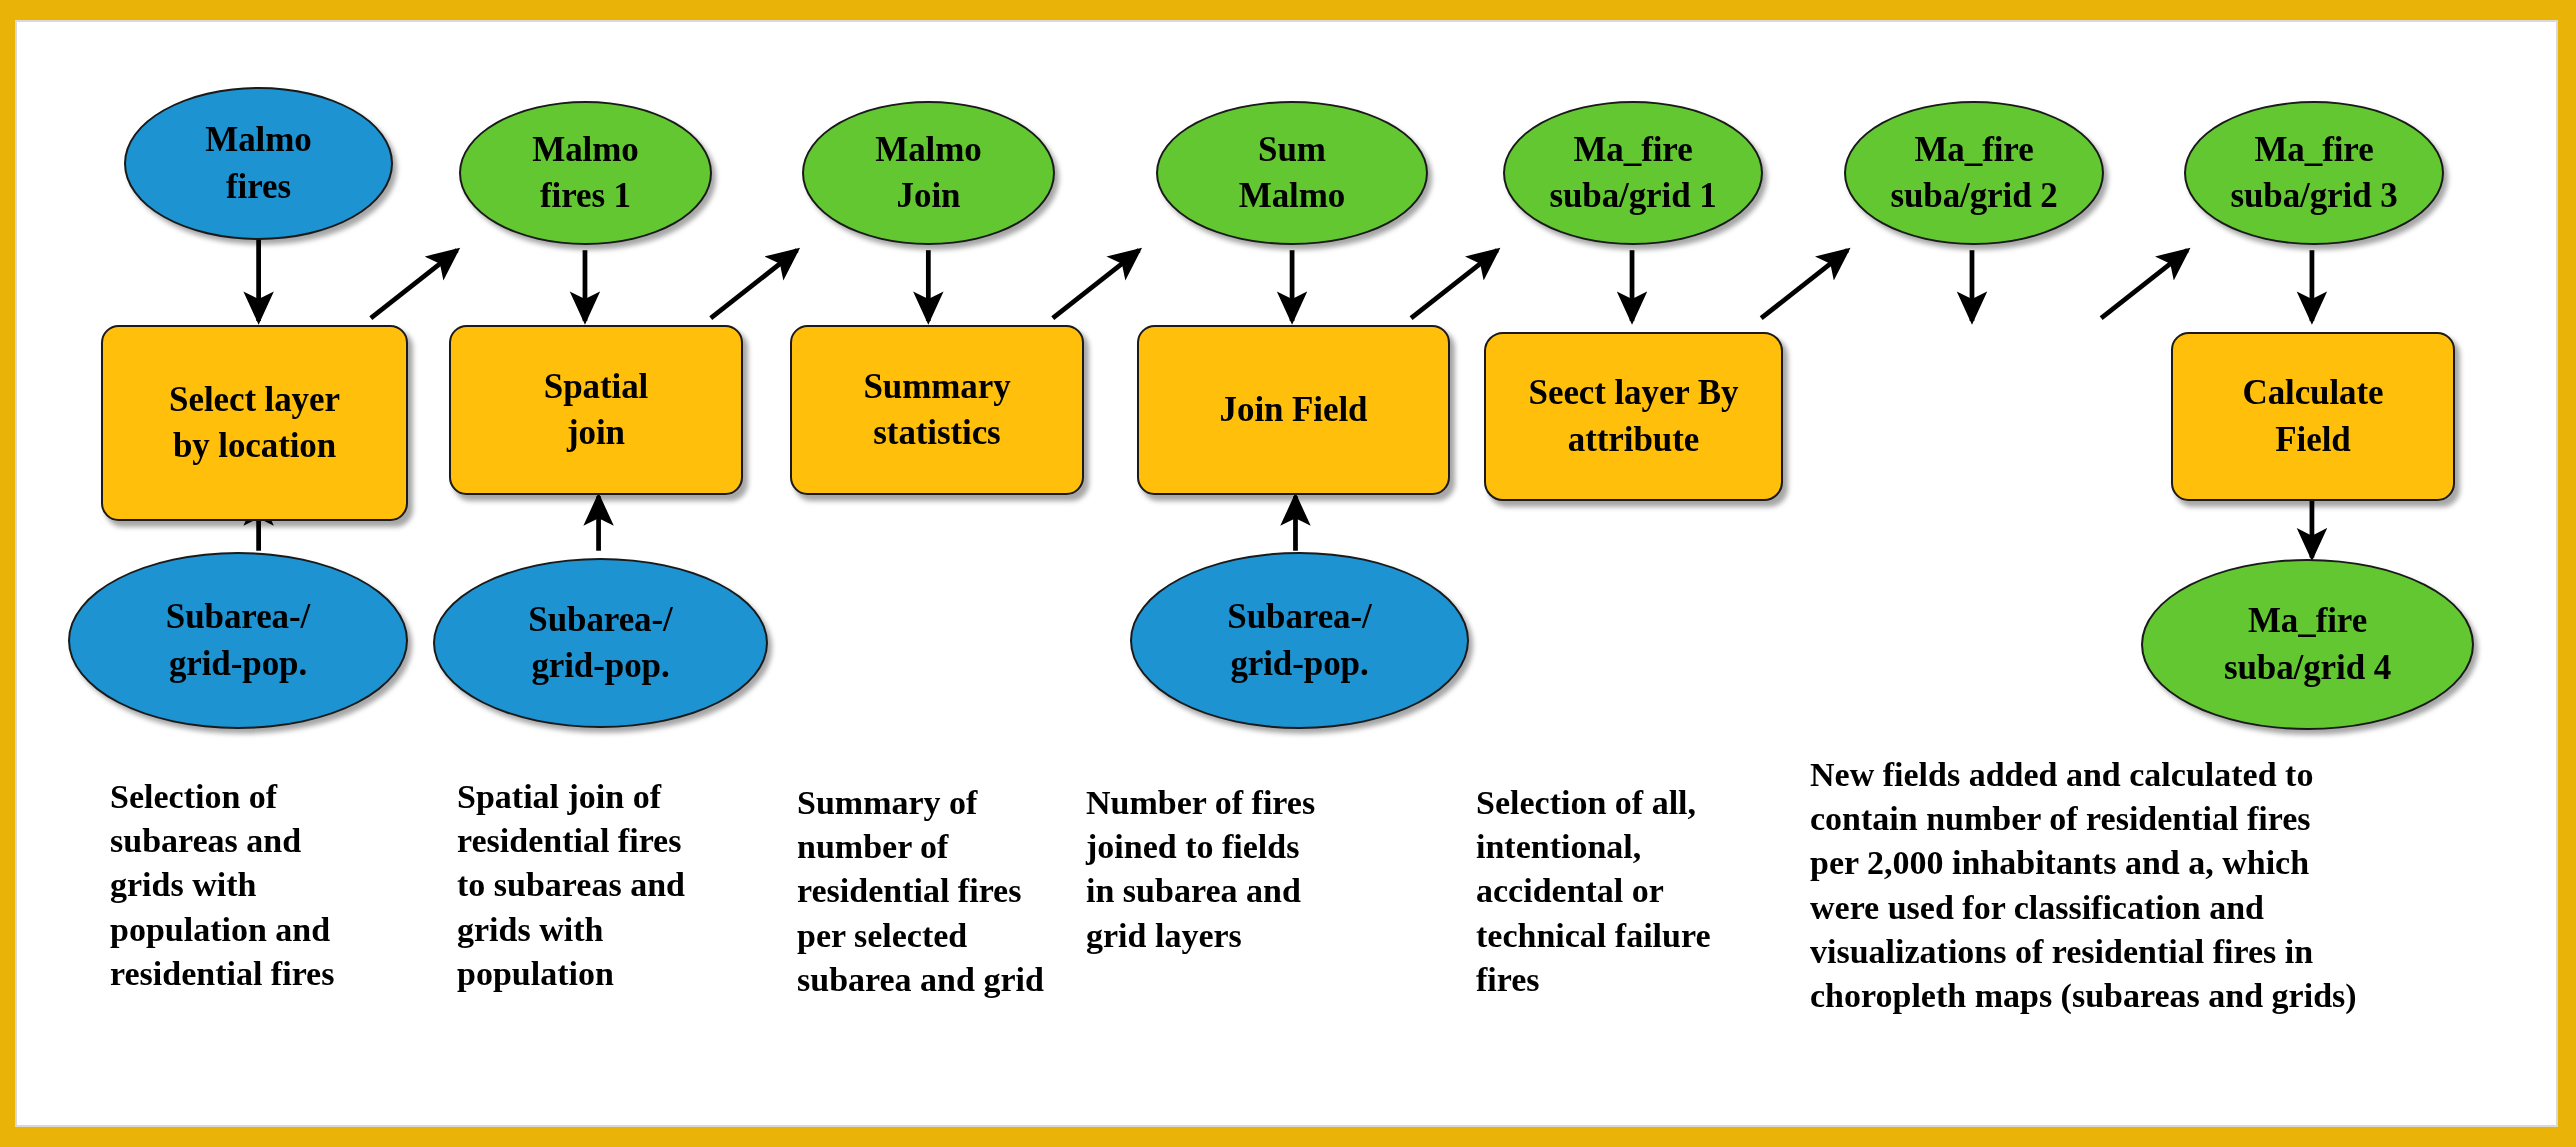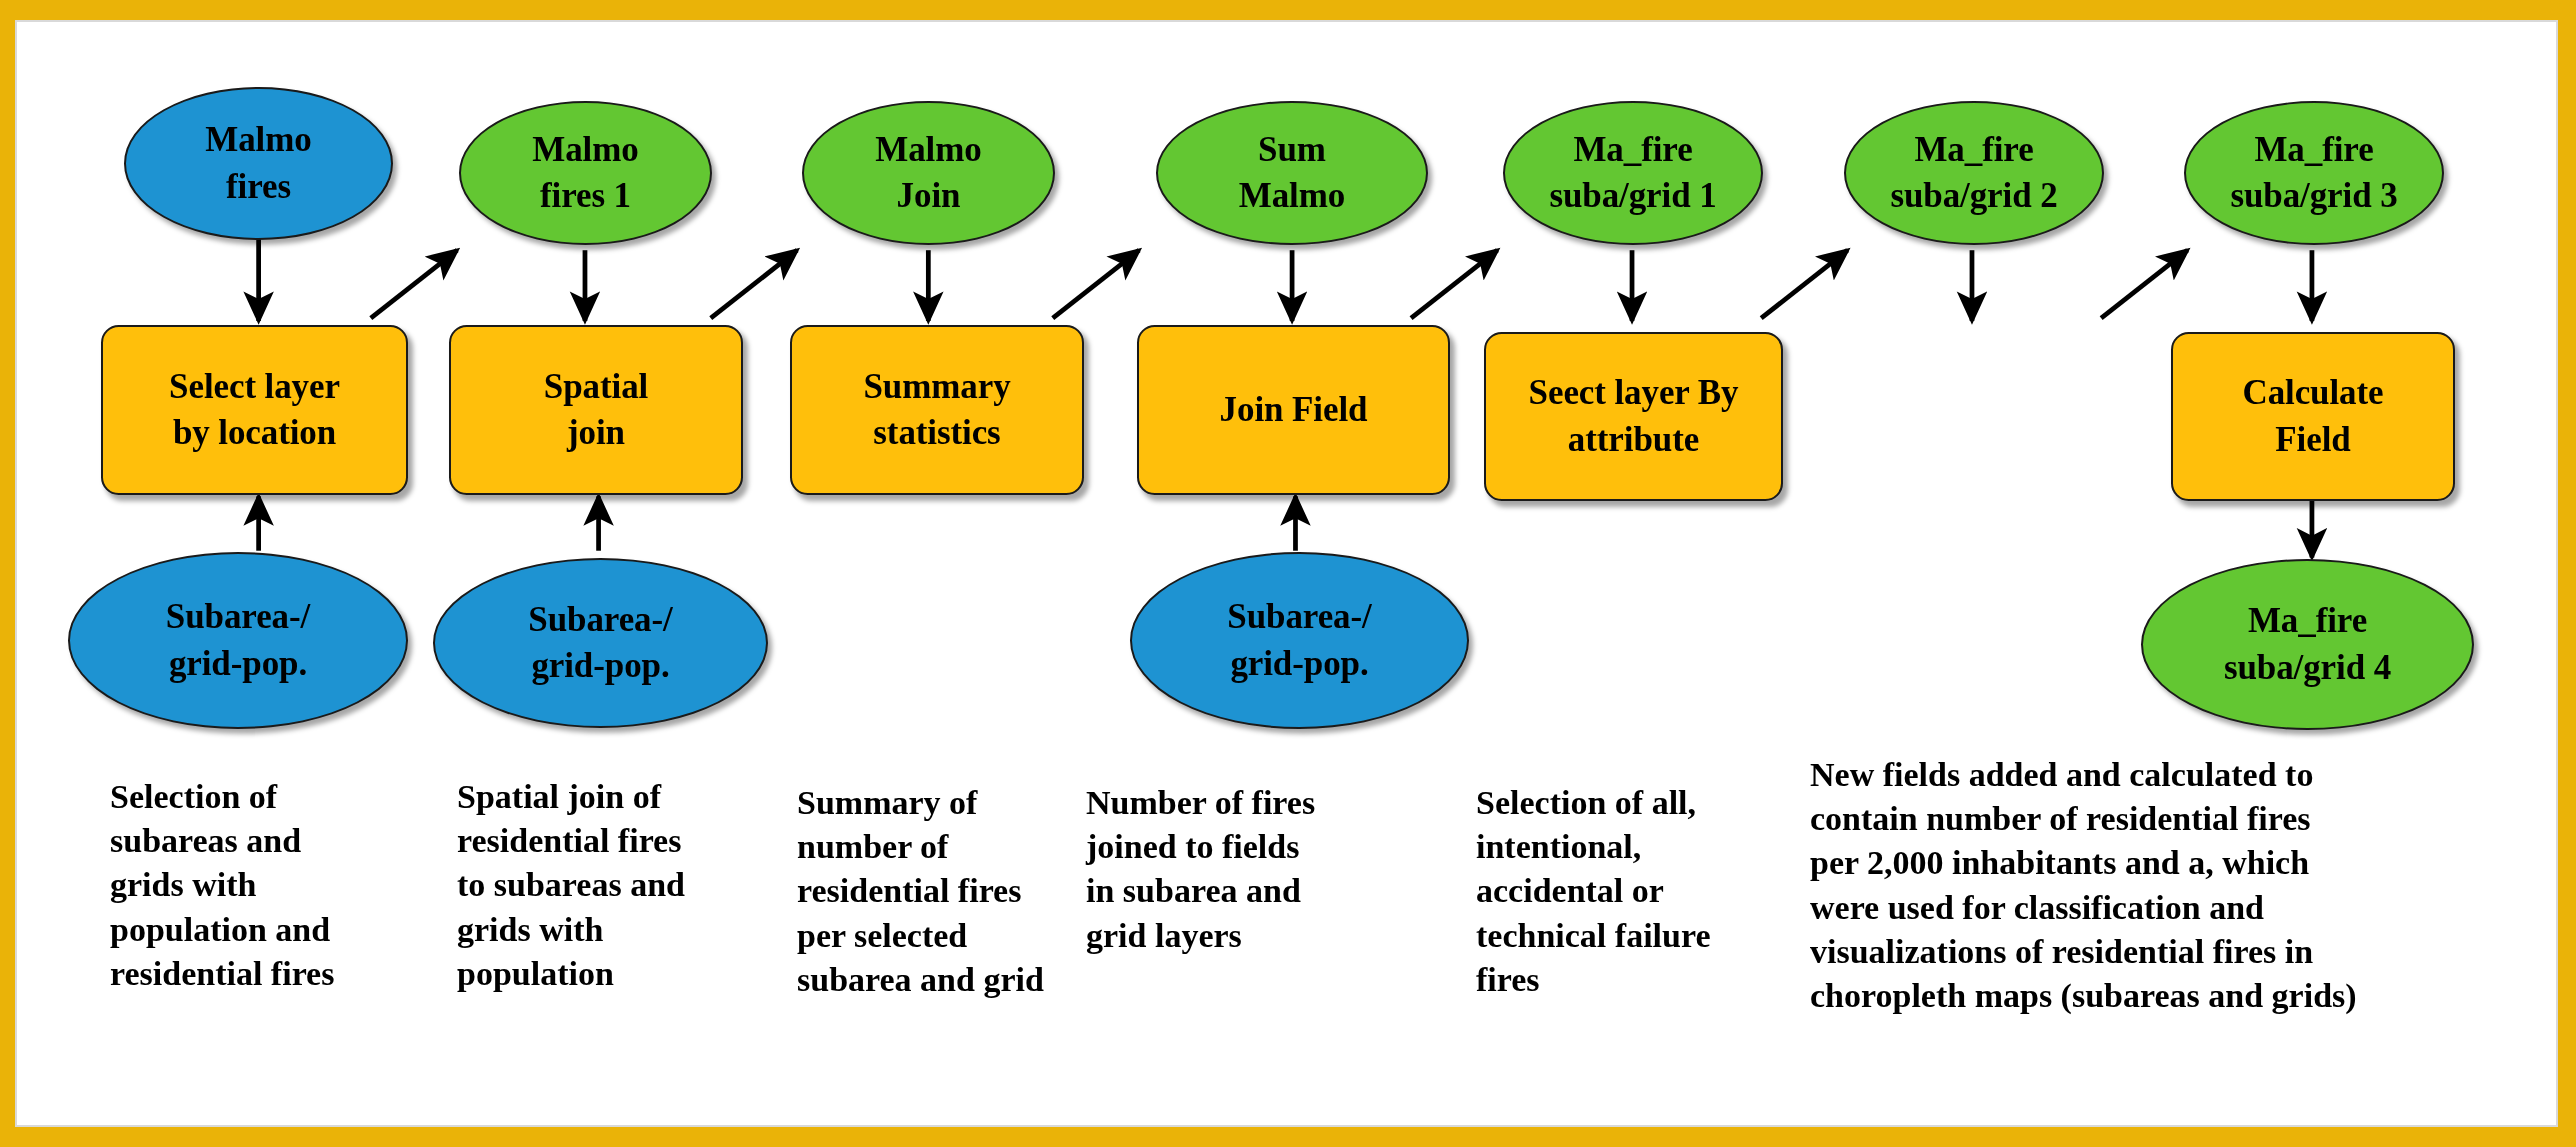--- a/index.html
+++ b/index.html
@@ -114,32 +114,32 @@
 
   <div class="node ellipse green" style="left:1503px; top:101px; width:260px; height:144px;">Ma_fire
 suba/grid 1</div>
 
   <div class="node ellipse green" style="left:1844px; top:101px; width:260px; height:144px;">Ma_fire
 suba/grid 2</div>
 
   <div class="node ellipse green" style="left:2184px; top:101px; width:260px; height:144px;">Ma_fire
 suba/grid 3</div>
 
-  <div class="node rect" style="left:101px;  top:325px; width:307px; height:170px;">Select layer
+  <div class="node rect" style="left:101px;  top:325px; width:307px; height:196px;">Select layer
 by location</div>
 
   <div class="node rect" style="left:449px;  top:325px; width:294px; height:170px;">Spatial
 join</div>
 
   <div class="node rect" style="left:1137px; top:325px; width:313px; height:170px;">Join Field</div>
 
   <div class="node rect" style="left:790px; top:325px; width:294px; height:170px;">Summary
 statistics</div>
 
-  <div class="node rect" style="left:1484px; top:332px; width:299px; height:169px;">Seect layer By
+  <div class="node rect" style="left:1484px; top:332px; width:299px; height:169px;border-radius:19px;">Seect layer By
 attribute</div>
 
 
   <div class="node rect" style="left:2171px; top:332px; width:284px; height:169px;">Calculate
 Field</div>
 
   <div class="node ellipse blue" style="left:68px;  top:552px; width:340px; height:177px;">Subarea-/
 grid-pop.</div>
 
   <div class="node ellipse blue" style="left:433px;  top:558px; width:335px; height:170px;">Subarea-/

